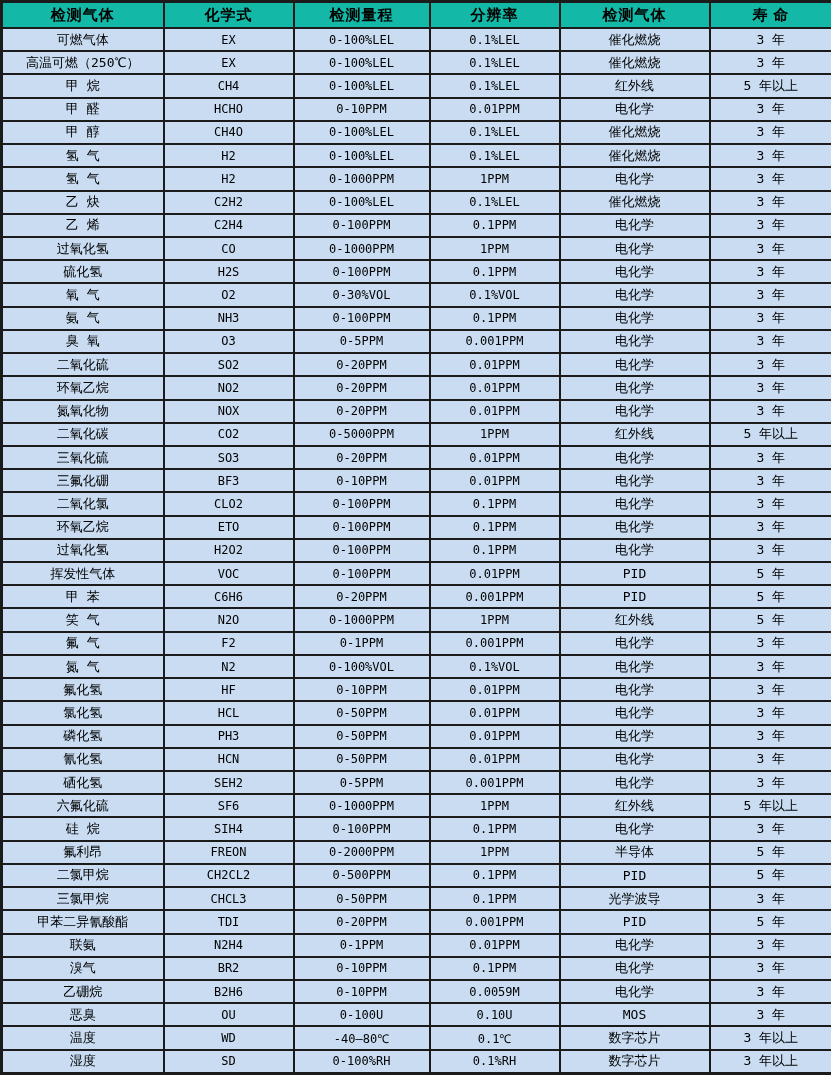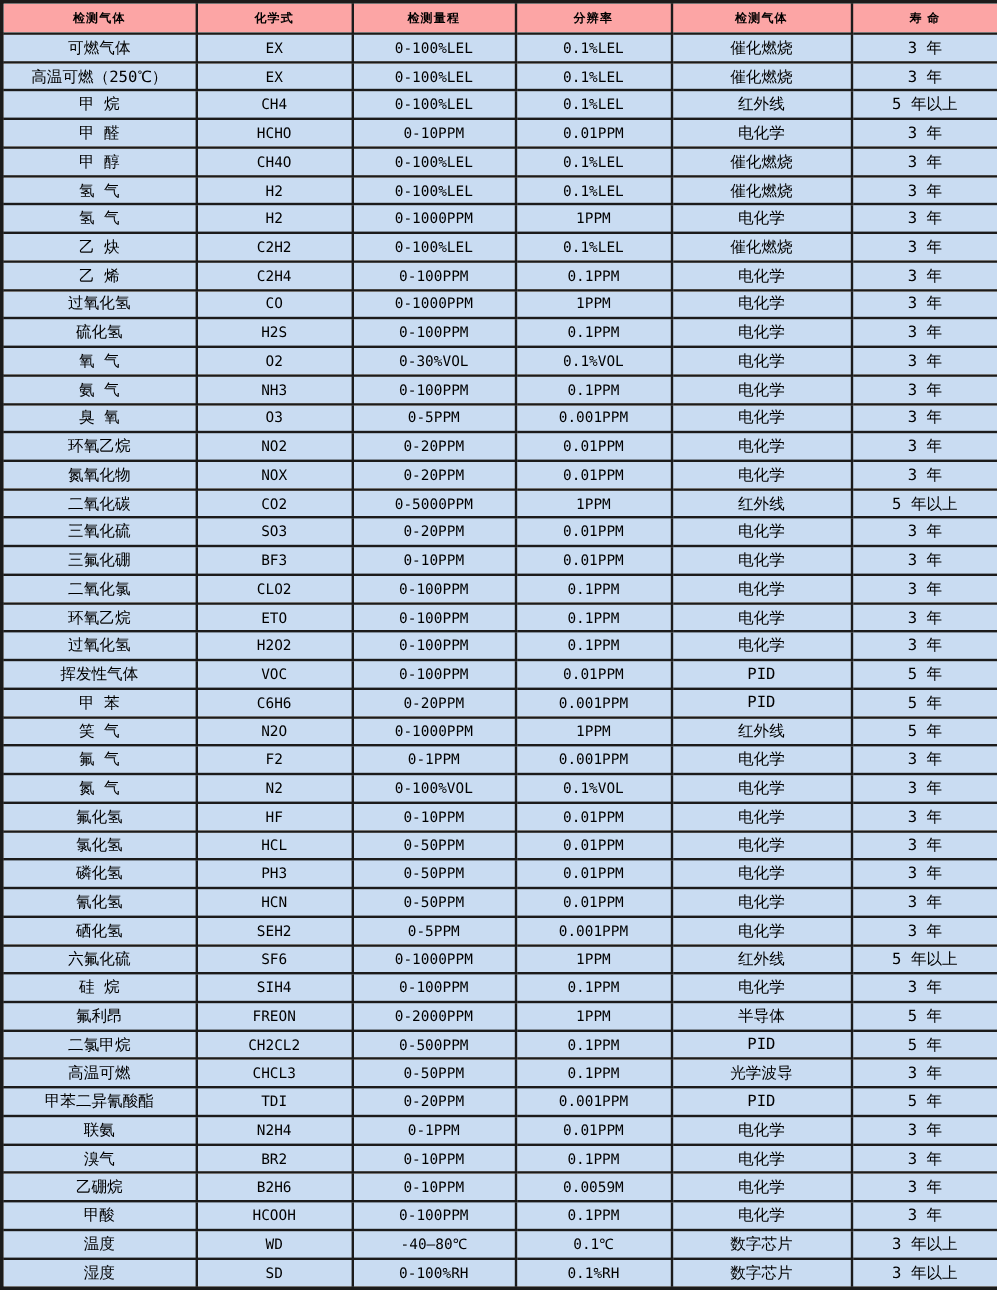--- a/index.html
+++ b/index.html
@@ -24,26 +24,26 @@
   table.spec td {
     border: 2px solid #1b1b1b;
     text-align: center;
     vertical-align: middle;
     padding: 0 2px;
     color: #000000;
     white-space: nowrap;
     overflow: hidden;
   }
   table.spec th {
-    background: #fca5a5;
-    font-size: 10px;
+    background: #14b8a6;
+    font-size: 15px;
     font-weight: bold;
     height: 24px;
     letter-spacing: 1px;
-    font-family: Liberation Sans, sans-serif;
+    font-family: Liberation Serif, serif;
   }
   table.spec td {
     background: #c9dcf2;
     font-size: 12px;
     font-family: "DejaVu Sans Mono", "Liberation Mono", monospace;
   }
   
   table.spec td:nth-child(1),
   table.spec td:nth-child(5),
   table.spec td:nth-child(6) {
@@ -180,20 +180,28 @@
         </tr>
         <tr>
           <td>臭 氧</td>
           <td>O3</td>
           <td>0-5PPM</td>
           <td>0.001PPM</td>
           <td>电化学</td>
           <td>3 年</td>
         </tr>
         <tr>
+          <td>二氧化硫</td>
+          <td>SO2</td>
+          <td>0-20PPM</td>
+          <td>0.01PPM</td>
+          <td>电化学</td>
+          <td>3 年</td>
+        </tr>
+        <tr>
           <td>环氧乙烷</td>
           <td>NO2</td>
           <td>0-20PPM</td>
           <td>0.01PPM</td>
           <td>电化学</td>
           <td>3 年</td>
         </tr>
         <tr>
           <td>氮氧化物</td>
           <td>NOX</td>
@@ -356,21 +364,21 @@
         </tr>
         <tr>
           <td>二氯甲烷</td>
           <td>CH2CL2</td>
           <td>0-500PPM</td>
           <td>0.1PPM</td>
           <td>PID</td>
           <td>5 年</td>
         </tr>
         <tr>
-          <td>高温可燃</td>
+          <td>三氯甲烷</td>
           <td>CHCL3</td>
           <td>0-50PPM</td>
           <td>0.1PPM</td>
           <td>光学波导</td>
           <td>3 年</td>
         </tr>
         <tr>
           <td>甲苯二异氰酸酯</td>
           <td>TDI</td>
           <td>0-20PPM</td>
@@ -396,25 +404,25 @@
         </tr>
         <tr>
           <td>乙硼烷</td>
           <td>B2H6</td>
           <td>0-10PPM</td>
           <td>0.0059M</td>
           <td>电化学</td>
           <td>3 年</td>
         </tr>
         <tr>
-          <td>甲酸</td>
-          <td>HCOOH</td>
-          <td>0-100PPM</td>
-          <td>0.1PPM</td>
-          <td>电化学</td>
+          <td>恶臭</td>
+          <td>OU</td>
+          <td>0-100U</td>
+          <td>0.10U</td>
+          <td>MOS</td>
           <td>3 年</td>
         </tr>
         <tr>
           <td>温度</td>
           <td>WD</td>
           <td>-40—80℃</td>
           <td>0.1℃</td>
           <td>数字芯片</td>
           <td>3 年以上</td>
         </tr>

